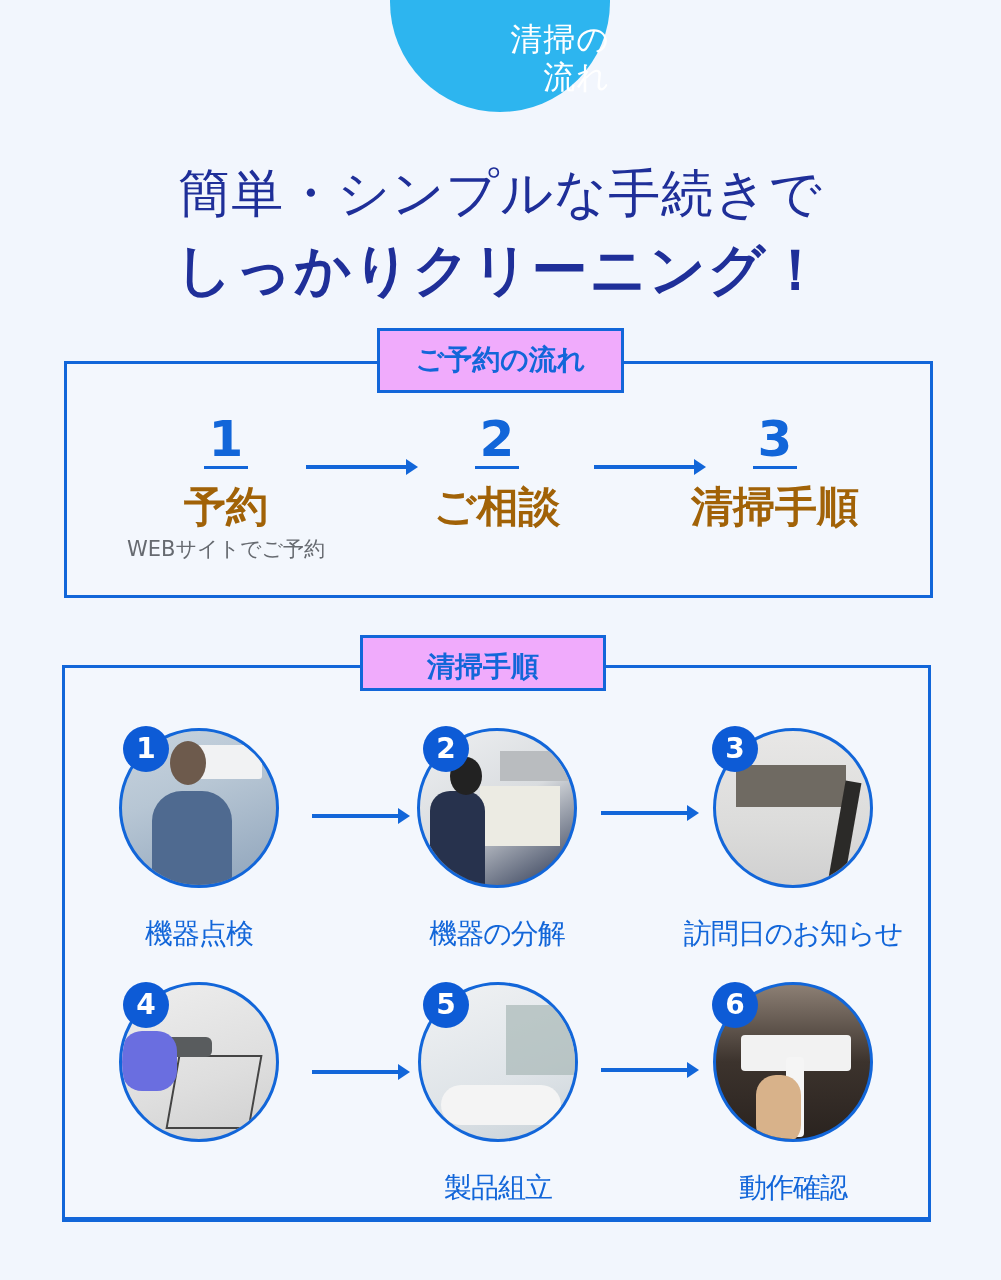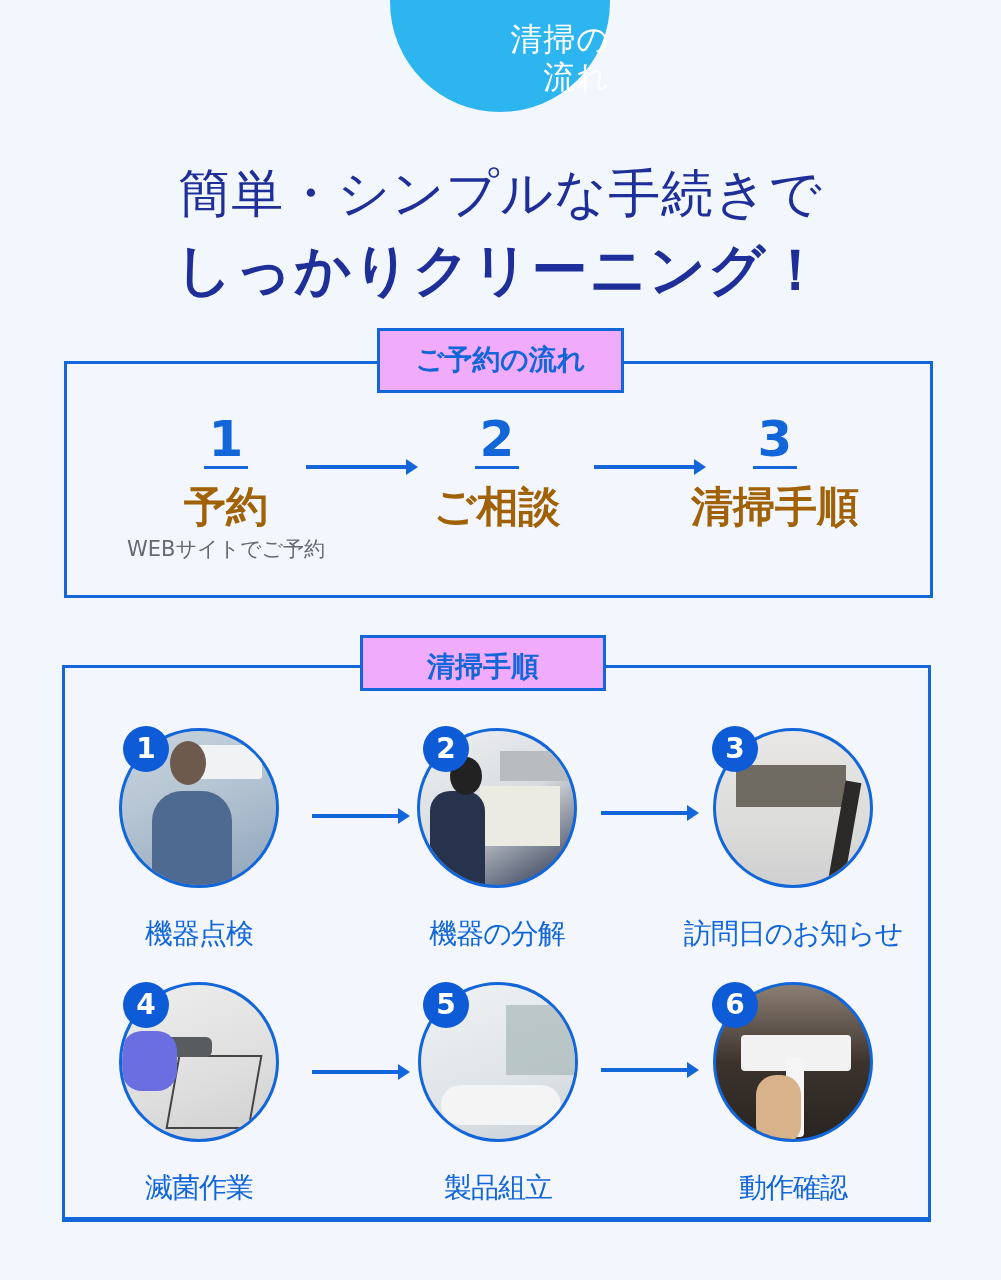--- a/index.html
+++ b/index.html
@@ -133,21 +133,20 @@
   <div class="proc-label">訪問日のお知らせ</div>
 </div>
 <div class="badge" style="left:712px; top:726px;">3</div>
 
 <div class="proc" style="left:69px; top:982px;">
   <div class="circle p4">
     <div class="shape" style="left:50px;top:70px;width:80px;height:70px;border:2px solid #444;background:transparent;transform:skewX(-10deg);"></div>
     <div class="shape" style="left:40px;top:52px;width:50px;height:20px;background:#595c5e;border-radius:6px;"></div>
     <div class="shape" style="left:0;top:46px;width:55px;height:60px;background:#6a6ee0;border-radius:20px;"></div>
   </div>
-  <div class="proc-label">滅菌作業</div>
 </div>
 <div class="badge" style="left:123px; top:982px;">4</div>
 <div class="arrow" style="left:312px; top:1070px; width:88px;"></div>
 
 <div class="proc" style="left:368px; top:982px;">
   <div class="circle p5">
     <div class="shape" style="left:85px;top:20px;width:70px;height:70px;background:#a8b8b6;opacity:0.7;"></div>
     <div class="shape" style="left:20px;top:100px;width:120px;height:40px;background:#f4f4f4;border-radius:20px;"></div>
   </div>
   <div class="proc-label">製品組立</div>

